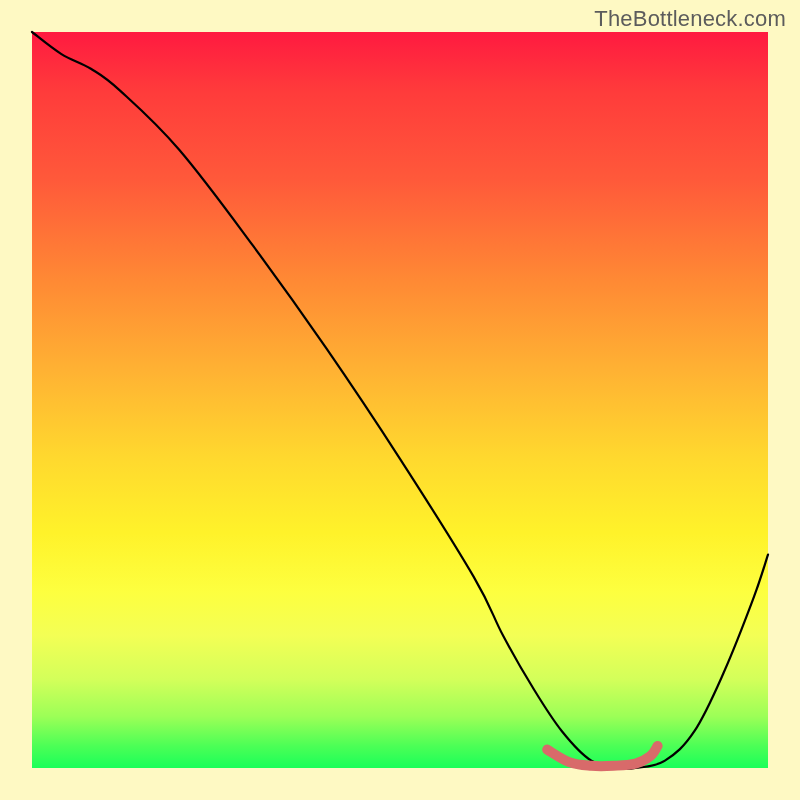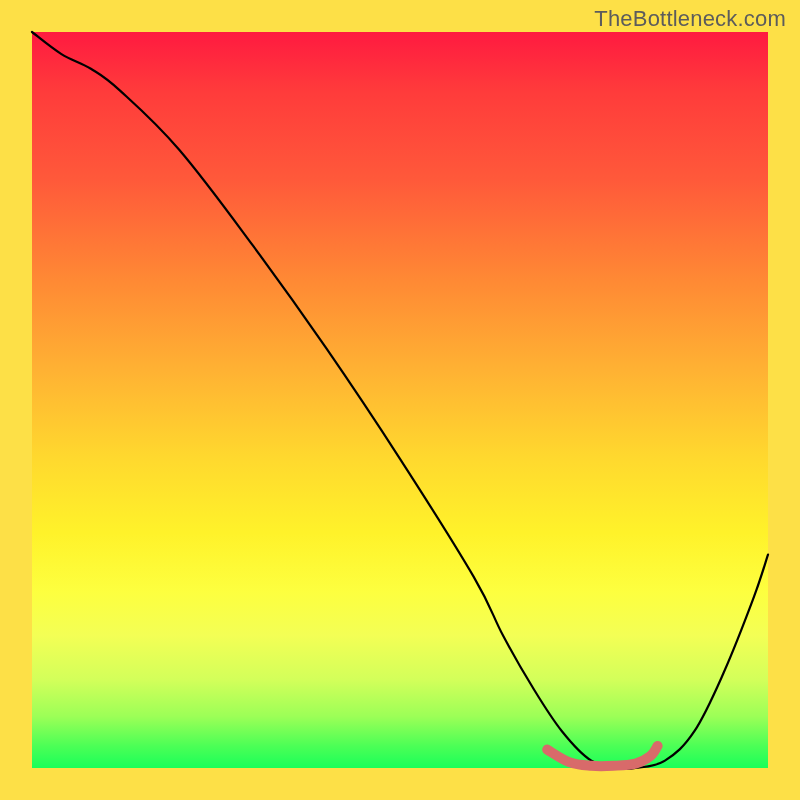--- a/index.html
+++ b/index.html
@@ -7,21 +7,21 @@
     width: 800px;
     height: 800px;
     background: #000;
     overflow: hidden;
     font-family: Arial, Helvetica, sans-serif;
   }
   .frame {
     position: relative;
     width: 800px;
     height: 800px;
-    background: #fde047;
+    background: #fef9c3;
   }
   .watermark {
     position: absolute;
     top: 6px;
     right: 14px;
     color: #5c5c5c;
     font-size: 22px;
     font-weight: 400;
     letter-spacing: 0.2px;
     -webkit-user-select: none; user-select: none;

